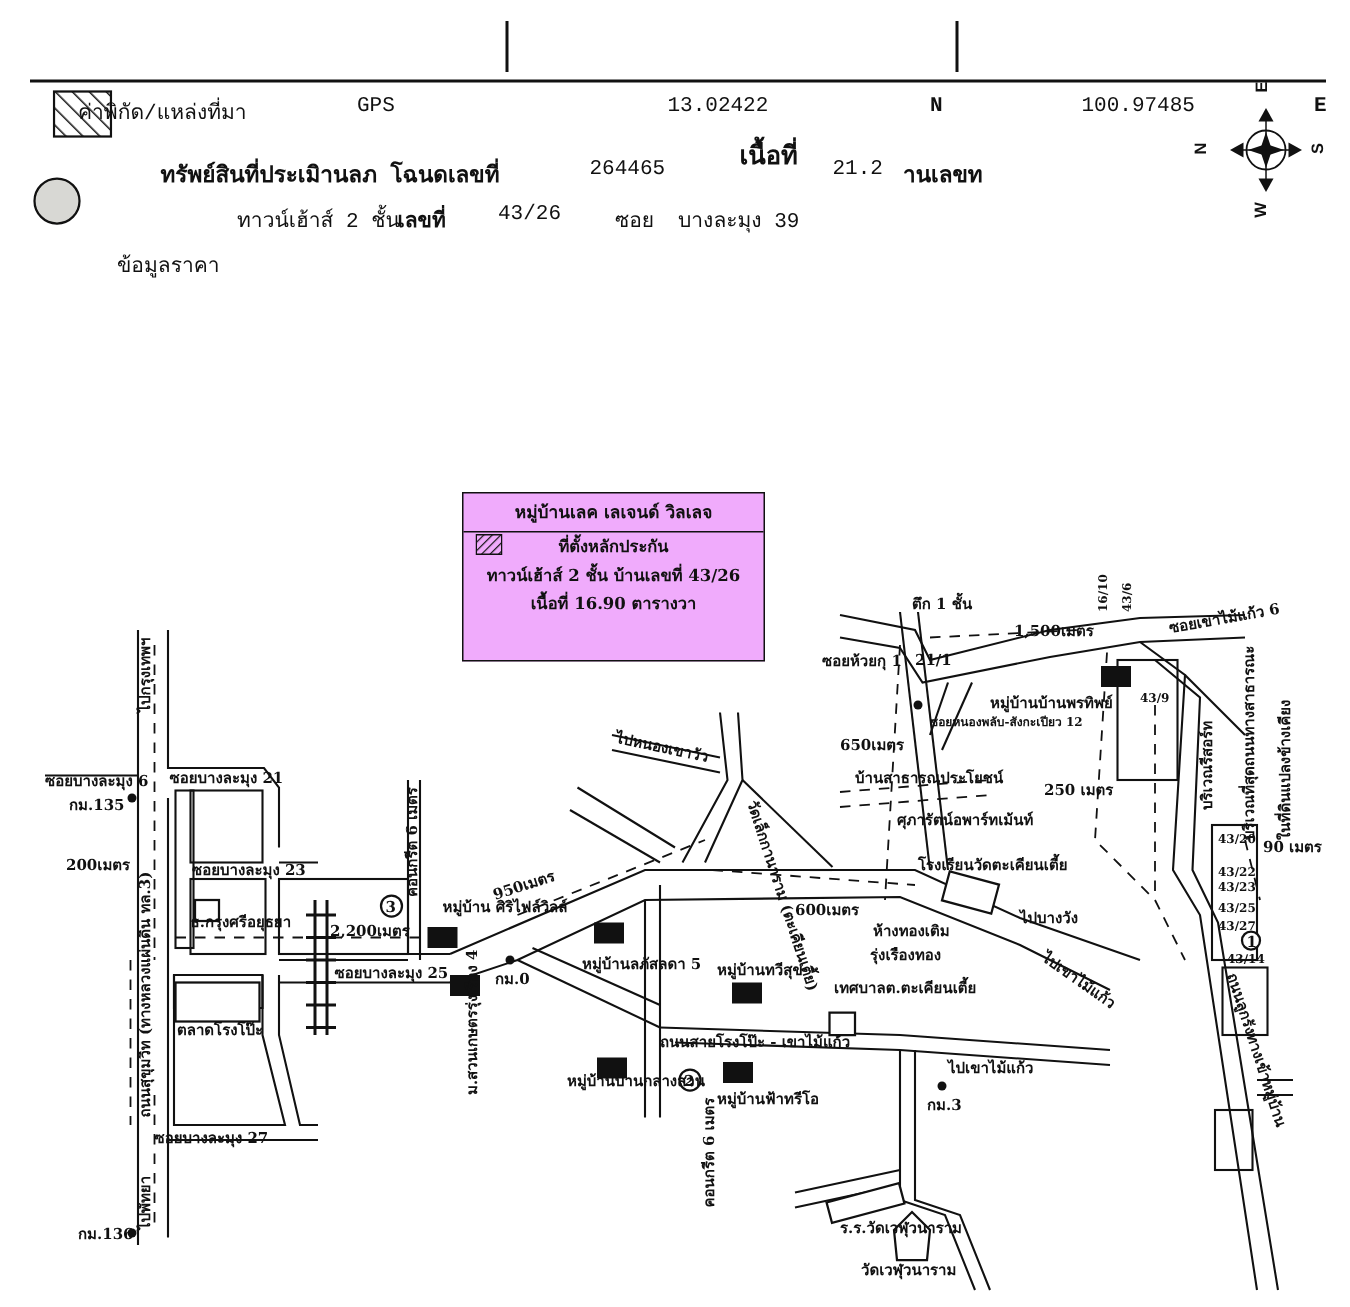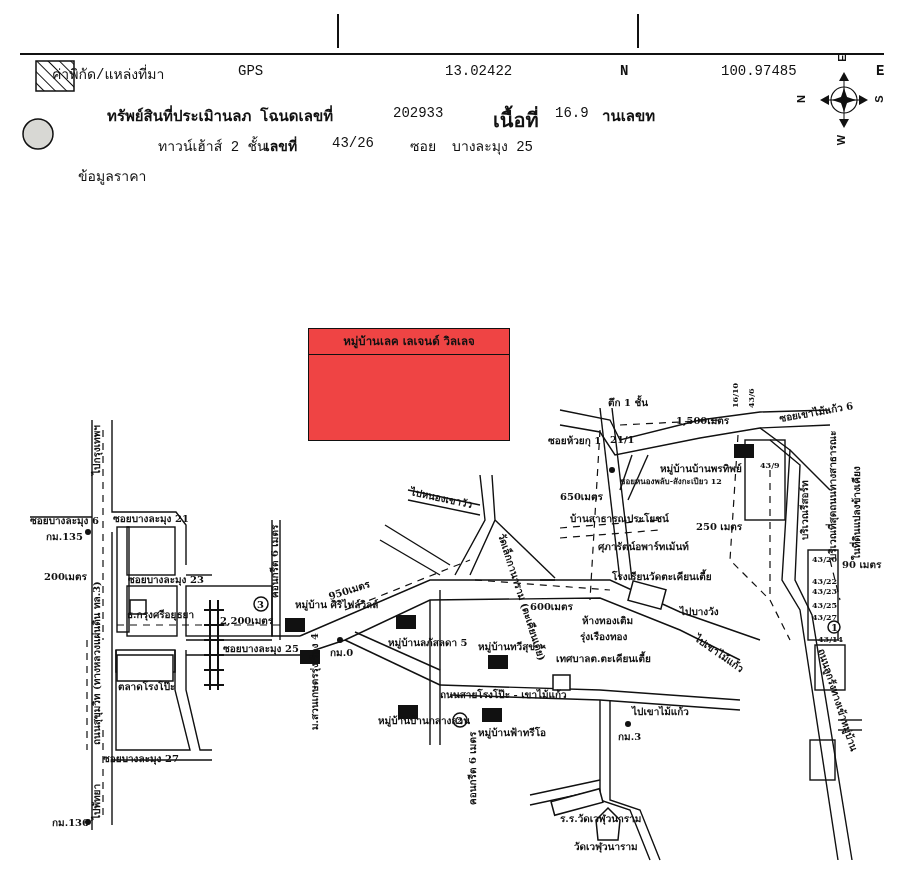--- a/index.html
+++ b/index.html
@@ -5,21 +5,21 @@
   html, body { margin:0; padding:0; background:#fff; }
   body { width:900px; height:871px; position:relative; overflow:hidden; font-family:"DejaVu Sans", sans-serif; color:#111; }
   .abs { position:absolute; white-space:nowrap; }
   .hdr { font-family:Liberation Mono, monospace; font-size:14px;margin-top:41px; }
   .bold { font-weight:bold; }
   .vline { position:absolute; width:1.5px; background:#111; }
   .hline { position:absolute; height:2px; background:#111; }
   #map { position:absolute; left:0; top:0; }
   .mlabel { font-family:"DejaVu Serif", serif; font-weight:bold; font-size:10px; fill:#111; }
   .mlabel-sm { font-family:"DejaVu Serif", serif; font-weight:bold; font-size:8px; fill:#111; }
-  .infobox { position:absolute; left:308px; top:328px; width:200px; height:111px; border:1.5px solid #111; background:#ef4444; font-family:"DejaVu Serif", serif; font-weight:bold; font-size:11px; text-align:center; }
+  .infobox { position:absolute; left:308px; top:328px; width:200px; height:111px; border:1.5px solid #111; background:#f0abfc; font-family:"DejaVu Serif", serif; font-weight:bold; font-size:11px; text-align:center; }
   .infobox .t { border-bottom:1.5px solid #111; padding:3px 0 4px 0; font-size:11.5px; }
   .infobox .r { line-height:19px; }
 </style>
 </head>
 <body>
 
 <div class="abs hdr" style="left:52px; top:22px;">ค่าพิกัด/แหล่งที่มา</div>
 <div class="abs hdr" style="left:238px; top:22px;">GPS</div>
 <div class="vline" style="left:337px; top:14px; height:34px;"></div>
 <div class="abs hdr" style="left:445px; top:22px;">13.02422</div>
@@ -31,30 +31,30 @@
 
 <svg class="abs" style="left:35px; top:60px;" width="40" height="32" viewBox="0 0 40 32">
   <defs>
     <pattern id="hatch" width="8" height="8" patternUnits="userSpaceOnUse" patternTransform="rotate(-45)">
       <line x1="0" y1="0" x2="0" y2="8" stroke="#111" stroke-width="2"></line>
     </pattern>
   </defs>
   <rect x="1" y="1" width="38" height="30" fill="url(#hatch)" stroke="#111" stroke-width="1.5"></rect>
 </svg>
 <div class="abs hdr bold" style="left:107px; top:63px; font-size:15px;">ทรัพย์สินที่ประเมิานลภ โฉนดเลขที่</div>
-<div class="abs hdr" style="left:393px; top:64px;">202933</div>
-<div class="abs hdr bold" style="left:493px; top:63px; font-size:20px;">เนื้อที่</div>
-<div class="abs hdr" style="left:555px; top:64px;">16.9</div>
+<div class="abs hdr" style="left:393px; top:64px;">264465</div>
+<div class="abs hdr bold" style="left:493px; top:48px; font-size:17px;">เนื้อที่</div>
+<div class="abs hdr" style="left:555px; top:64px;">21.2</div>
 <div class="abs hdr bold" style="left:602px; top:63px; font-size:15px;">านเลขท</div>
 
 <div class="abs hdr" style="left:158px; top:94px;text-align:right;">ทาวน์เฮ้าส์ 2 ชั้น</div>
 <div class="abs hdr bold" style="left:265px; top:94px;">เลขที่</div>
 <div class="abs hdr" style="left:332px; top:94px;">43/26</div>
 <div class="abs hdr" style="left:410px; top:94px;">ซอย</div>
-<div class="abs hdr" style="left:452px; top:94px;">บางละมุง 25</div>
+<div class="abs hdr" style="left:452px; top:94px;">บางละมุง 39</div>
 
 <svg class="abs" style="left:20px; top:117px;" width="36" height="34" viewBox="0 0 36 34">
   <circle cx="18" cy="17" r="15" fill="#d8d8d4" stroke="#111" stroke-width="1.5"></circle>
 </svg>
 <div class="abs hdr" style="left:78px; top:124px;">ข้อมูลราคา</div>
 
 <svg class="abs" style="left:818px; top:54px;" width="70" height="100" viewBox="0 0 70 100">
   <circle cx="26" cy="46" r="13" fill="none" stroke="#111" stroke-width="1.2"></circle>
   <polygon points="26,34 30,46 26,58 22,46" fill="#111"></polygon>
   <polygon points="14,46 26,42 38,46 26,50" fill="#111"></polygon>
@@ -269,13 +269,26 @@
     <text x="818" y="650" transform="rotate(72 818 650)">ถนนลูกรังทางเข้าหมู่บ้าน</text>
     <text x="498" y="535" transform="rotate(72 498 535)">วัดเล็กกานาราม (ตะเคียนเตี้ย)</text>
     <text x="410" y="495" transform="rotate(12 410 495)">ไปหนองเขาวัว</text>
     <text x="694" y="640" transform="rotate(35 694 640)">ไปเขาไม้แก้ว</text>
     <text x="780" y="422" transform="rotate(-10 780 422)">ซอยเขาไม้แก้ว 6</text>
   </g>
 </svg>
 
 <div class="infobox">
   <div class="t">หมู่บ้านเลค เลเจนด์ วิลเลจ</div>
+  <div class="r">
+    <svg width="18" height="14" viewBox="0 0 18 14" style="position:absolute; left:8px; top:27px;">
+      <defs>
+        <pattern id="hatch2" width="4" height="4" patternUnits="userSpaceOnUse" patternTransform="rotate(45)">
+          <line x1="0" y1="0" x2="0" y2="4" stroke="#111" stroke-width="1.6"></line>
+        </pattern>
+      </defs>
+      <rect x="0.5" y="0.5" width="17" height="13" fill="url(#hatch2)" stroke="#111"></rect>
+    </svg>
+    <span>ที่ตั้งหลักประกัน</span>
+  </div>
+  <div class="r">ทาวน์เฮ้าส์ 2 ชั้น  บ้านเลขที่ 43/26</div>
+  <div class="r">เนื้อที่ 16.90 ตารางวา</div>
 </div>
 
 </body></html>

